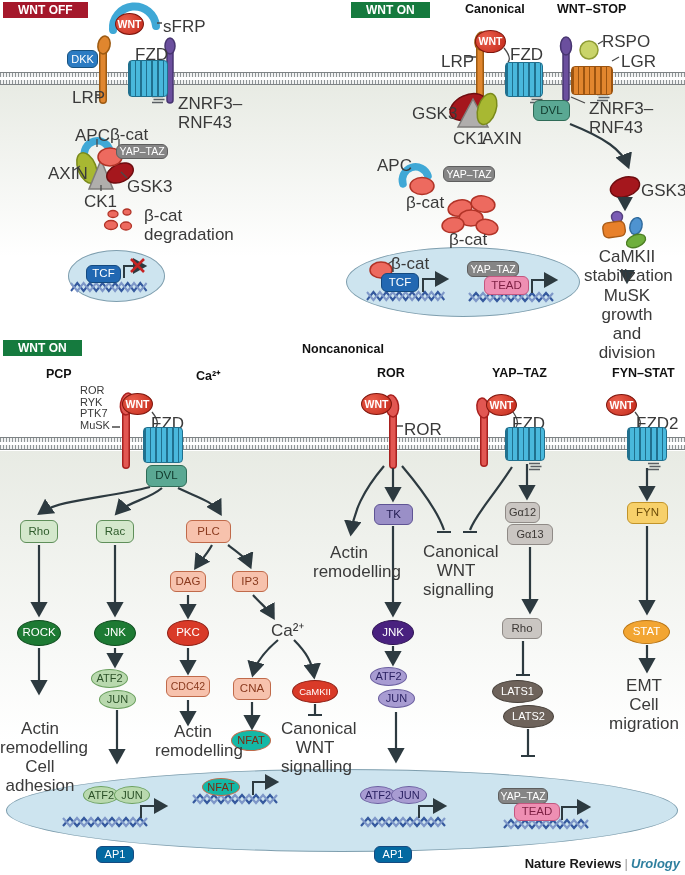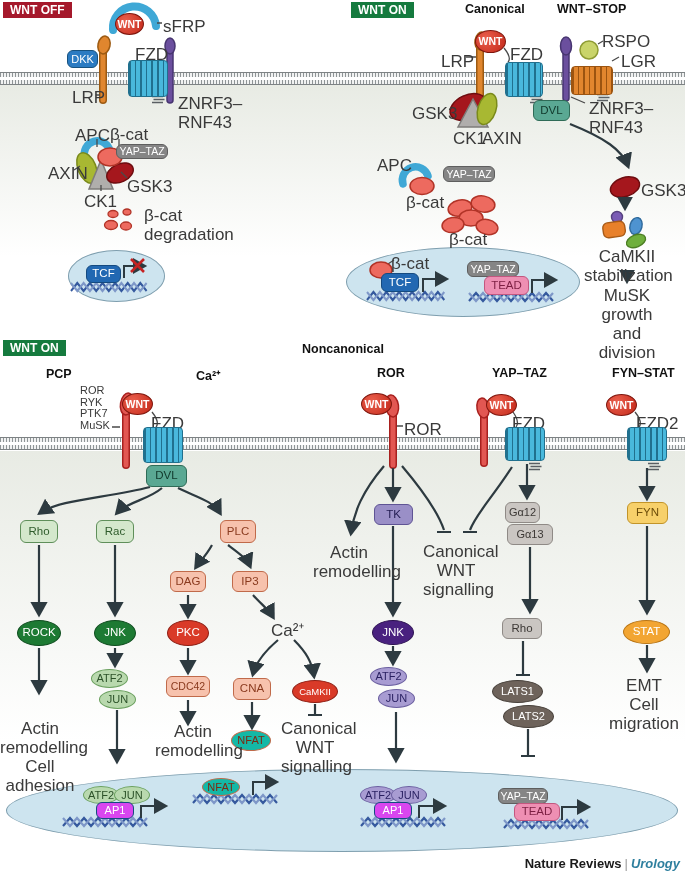--- a/index.html
+++ b/index.html
@@ -2,31 +2,31 @@
 <html><head>
 <meta charset="utf-8">
 <style>
   html,body{margin:0;padding:0;background:#fff;}
   #stage{position:relative;width:685px;height:875px;background:#fff;overflow:hidden;
          font-family:"Liberation Sans",sans-serif;}
   .el{position:absolute;box-sizing:border-box;}
   .lbl{font-size:17px;line-height:1.12;color:#3a3a3a;white-space:pre-line;}
   .ctr{text-align:center;}
   .hdr{font-size:12.5px;font-weight:bold;color:#111;}
-  .badge{font-size:12px;font-weight:bold;color:#fff;padding:1px 7px;line-height:14px;}
+  .badge{font-size:12px;font-weight:bold;color:#fff;padding:1px 15px;line-height:14px;}
   .box{border:1.5px solid;border-radius:6px;display:flex;align-items:center;justify-content:center;
        font-size:11.5px;line-height:1;}
   .oval{border-radius:50%;} .fs105{font-size:10.5px;} .fs11{font-size:11px;} .fs95{font-size:9.5px;}
   .b-red{background:#a5182b;} .b-grn{background:#157a3e;}
   .c-wnt{background:radial-gradient(circle at 35% 35%,#ea5f4d,#c22718);border:1.6px solid #7e150c;
          color:#fff;font-weight:bold;font-size:10.5px;border-radius:50%;}
   .c-dkk{background:#2b7bc2;border-color:#17527f;color:#fff;}
   .c-dvl{background:#5aa893;border-color:#2f6b57;color:#10372a;}
   .c-tcf{background:#2268b2;border-color:#154a80;color:#fff;}
-  .c-ap1{background:#d946ef;border-color:#154a80;color:#fff;}
+  .c-ap1{background:#0369a1;border-color:#154a80;color:#fff;margin-top:44px;}
   .c-tead{background:#ee8fb3;border-color:#c2577f;color:#7c1f42;}
   .c-gray{background:#858585;border-color:#5e5e5e;color:#fff;}
   .c-ggray{background:#cac6c2;border-color:#8f8a86;color:#3c3835;}
   .c-dgray{background:#6e635b;border-color:#47403a;color:#fff;}
   .c-lgreen{background:#d4e8cc;border-color:#5f8f5a;color:#2f5c2c;}
   .c-mgreen{background:#b9d9ae;border-color:#6aa05e;color:#2c5229;}
   .c-dgreen{background:#1d7a33;border-color:#0f4e1f;color:#fff;}
   .c-salmon{background:#f7c2ad;border-color:#c06a4a;color:#8a3a1e;}
   .c-nfat{background:#14b8a6;border-color:#c06a4a;color:#7c2a12;}
   .c-red{background:#d93a28;border-color:#8f1f14;color:#fff;}
@@ -296,21 +296,21 @@
   <div class="el z3 lbl fs11" style="left:80px;top:385px;line-height:1.05">ROR
 RYK
 PTK7
 MuSK</div>
   <div class="el z3 box c-wnt" style="left:122px;top:393px;width:31px;height:22px">WNT</div>
   <div class="el z3 lbl" style="left:151px;top:414px">FZD</div>
   <div class="el z3 fzd" style="left:143px;top:427px;width:40px;height:36px"></div>
   <div class="el z3 box c-dvl" style="left:146px;top:465px;width:41px;height:22px">DVL</div>
   <div class="el z3 box c-lgreen" style="left:20px;top:520px;width:38px;height:23px">Rho</div>
   <div class="el z3 box c-lgreen" style="left:96px;top:520px;width:38px;height:23px">Rac</div>
-  <div class="el z3 box c-salmon" style="left:220px;top:520px;width:36px;height:23px">PLC</div>
+  <div class="el z3 box c-salmon" style="left:186px;top:520px;width:45px;height:23px">PLC</div>
   <div class="el z3 box c-salmon" style="left:170px;top:571px;width:36px;height:21px">DAG</div>
   <div class="el z3 box c-salmon" style="left:232px;top:571px;width:36px;height:21px">IP3</div>
   <div class="el z3 box oval c-dgreen" style="left:17px;top:620px;width:44px;height:26px">ROCK</div>
   <div class="el z3 box oval c-dgreen" style="left:94px;top:620px;width:42px;height:26px">JNK</div>
   <div class="el z3 box oval c-red" style="left:167px;top:620px;width:42px;height:26px">PKC</div>
   <div class="el z3 box oval c-mgreen fs11" style="left:91px;top:669px;width:37px;height:19px">ATF2</div>
   <div class="el z3 box oval c-mgreen fs11" style="left:99px;top:690px;width:37px;height:19px">JUN</div>
   <div class="el z3 box c-salmon fs105" style="left:166px;top:676px;width:44px;height:21px">CDC42</div>
   <div class="el z3 lbl" style="left:271px;top:621px">Ca²⁺</div>
   <div class="el z3 box c-salmon" style="left:233px;top:678px;width:38px;height:22px">CNA</div>

